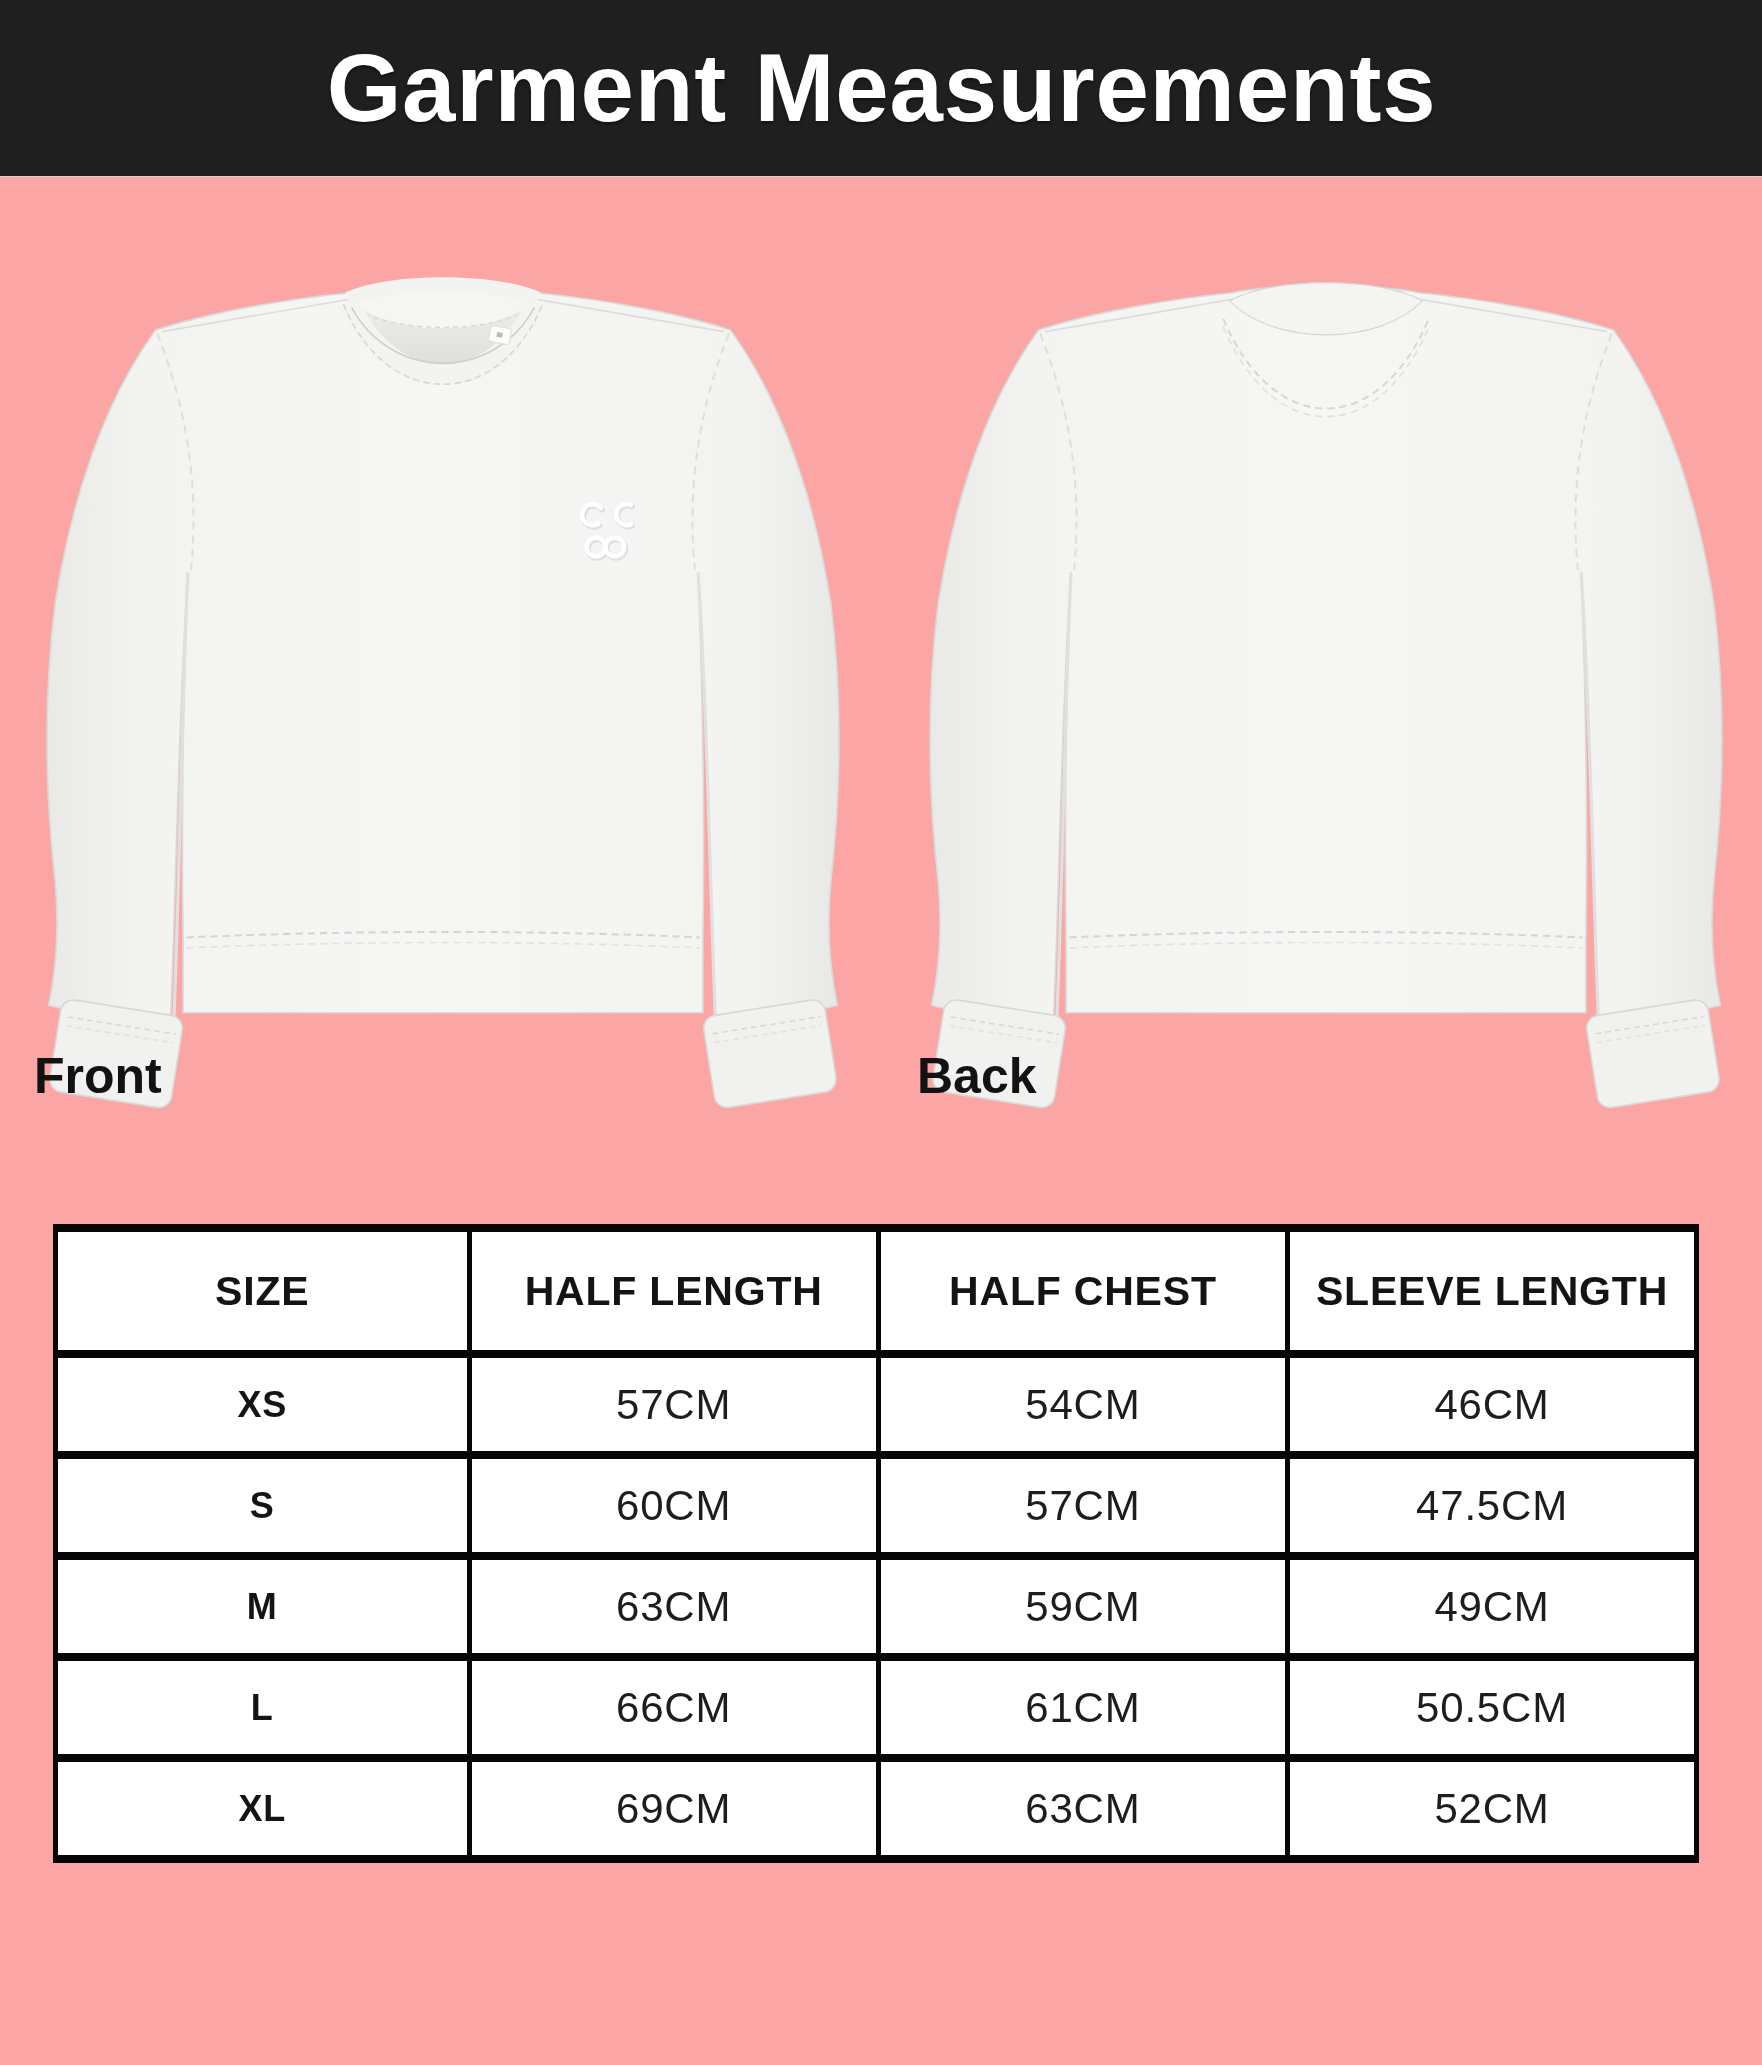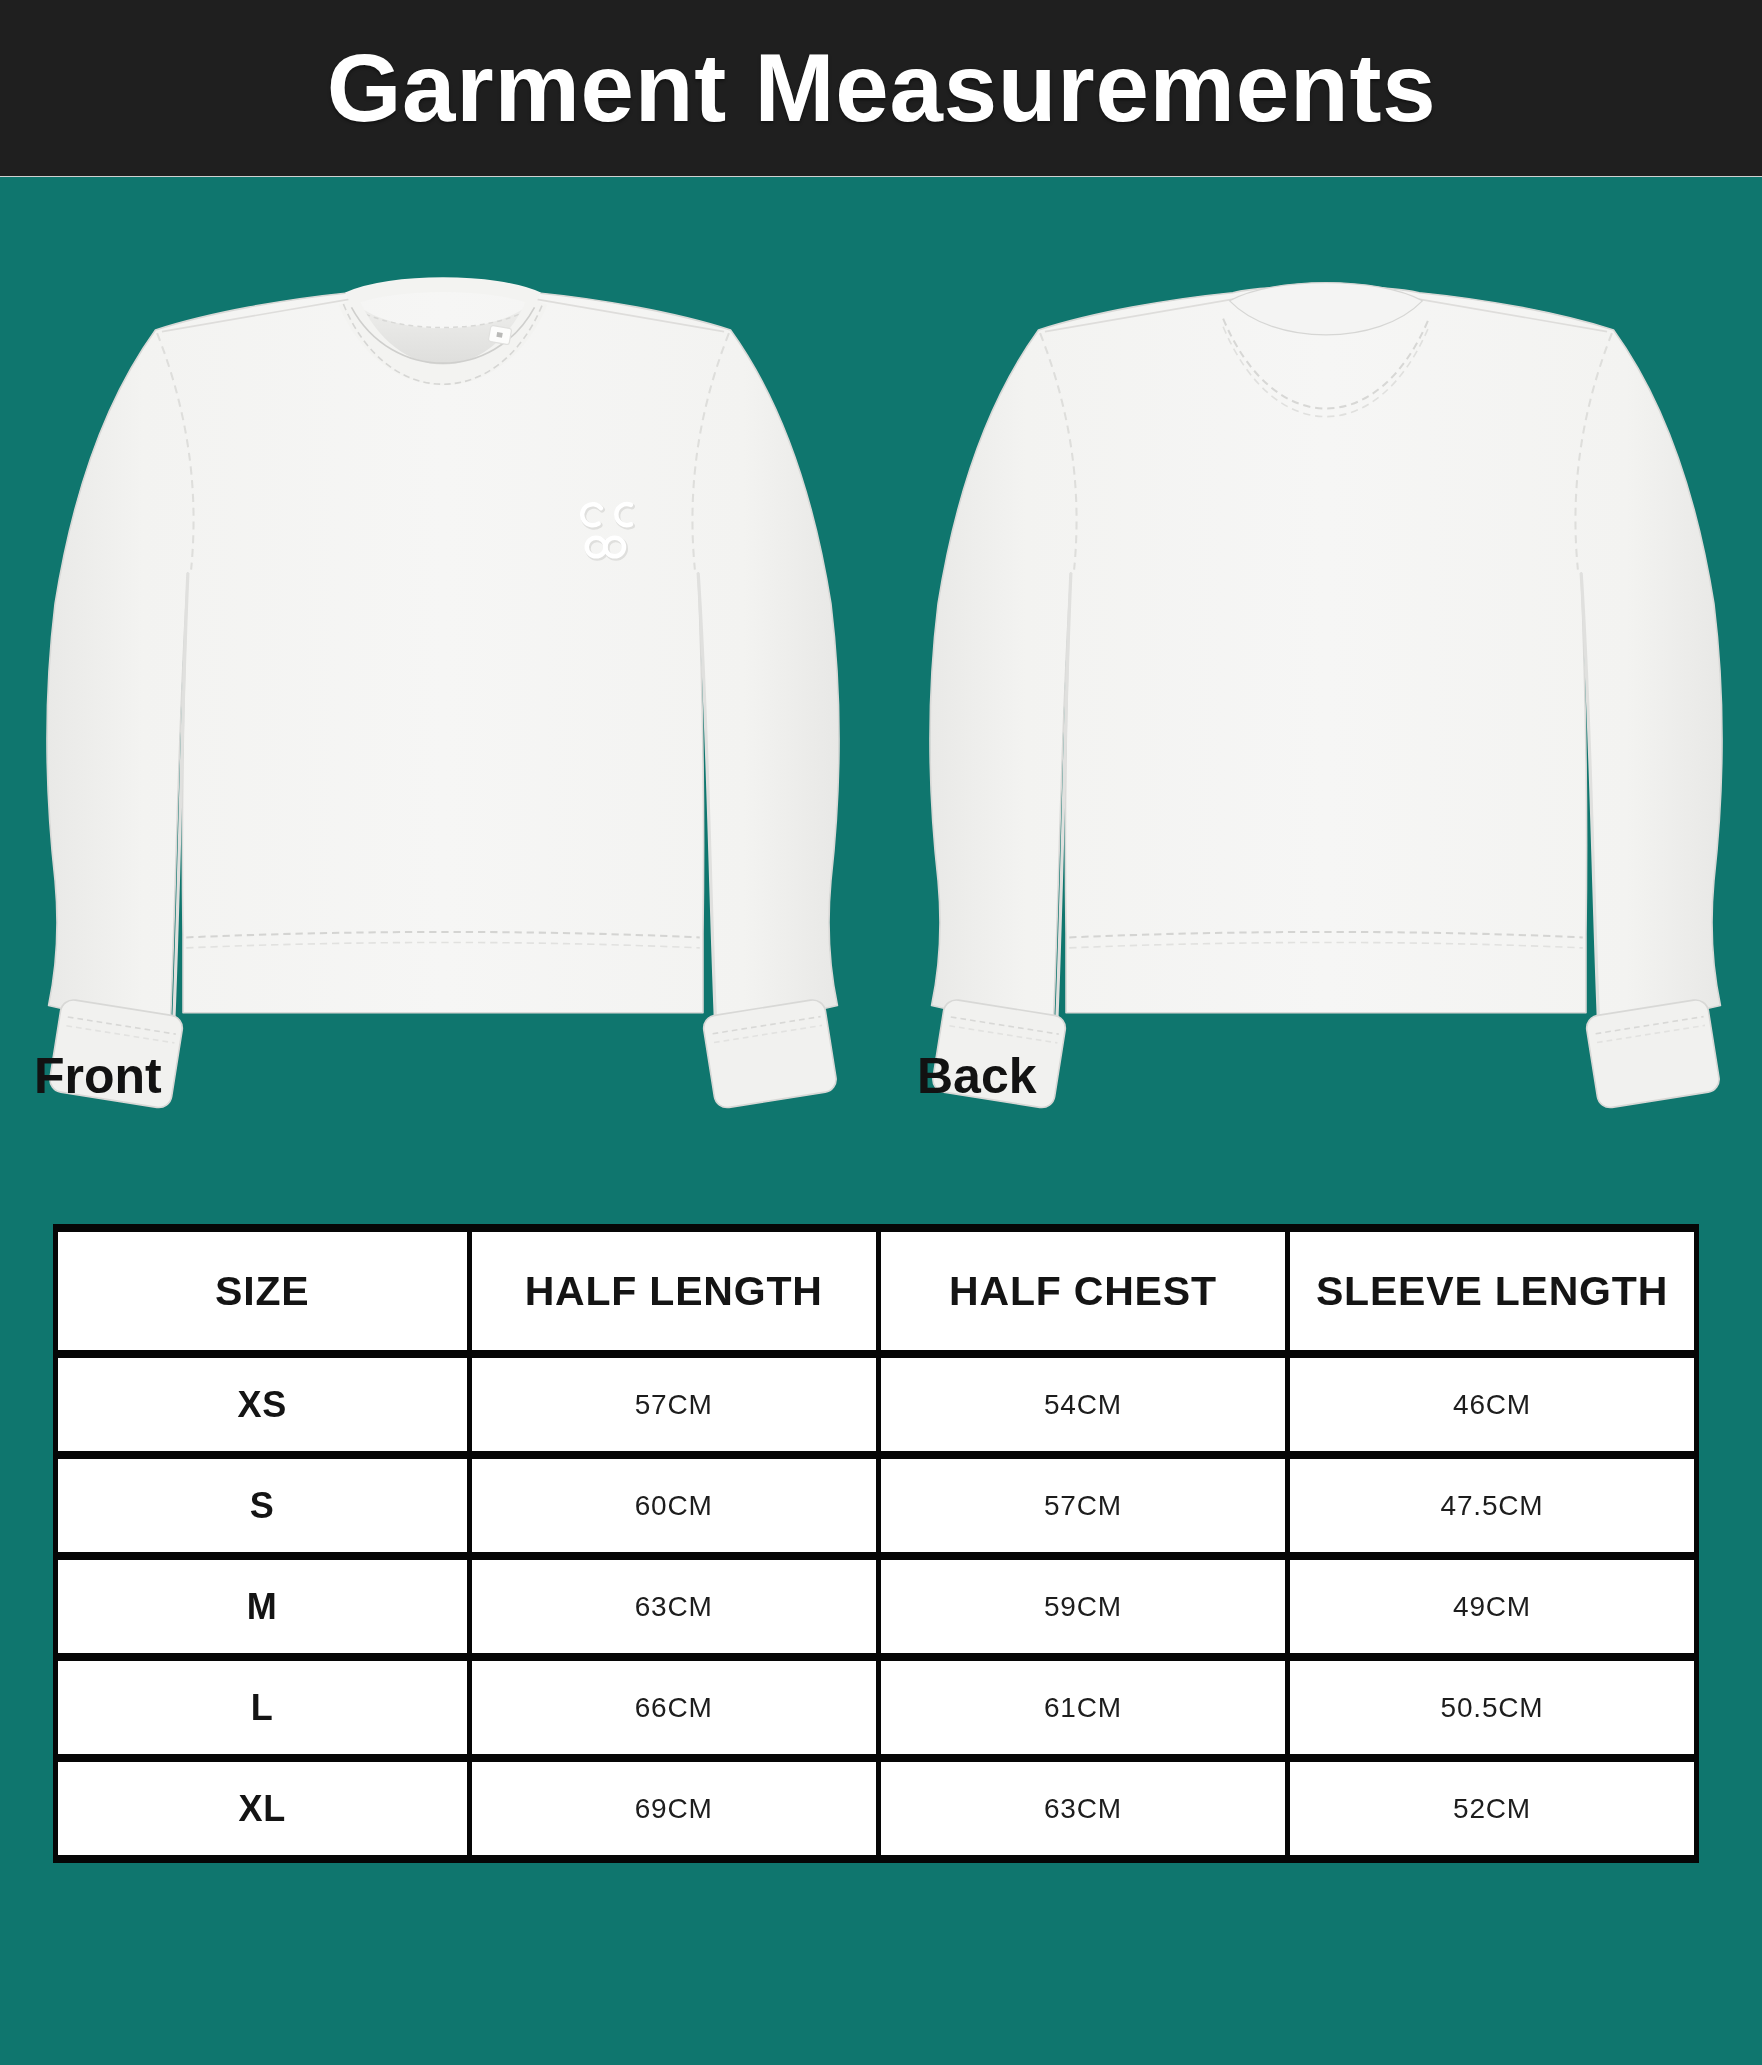--- a/index.html
+++ b/index.html
@@ -1,18 +1,18 @@
 <!DOCTYPE html>
 <html style="font-size:13px"><head>
 <meta charset="utf-8">
 <style>
   html, body { margin:0; padding:0; background:#ffffff; }
   body { width:1763px; height:2066px; font-family:"Liberation Sans", sans-serif; position:relative; overflow:hidden; }
 
-  .page { position:absolute; inset:0; background:#0f766e; }
+  .page { position:absolute; inset:0; background:#fca5a5; }
 
   
   .header-bar{
     position:absolute; left:0; top:0; width:1763px; height:176px;
     background:#1f1f1f; display:flex; align-items:center; justify-content:center;
     border-bottom:1.6px solid #d0d0d0;
   }
   .header-title{
     color:#ffffff; font-size:96px; font-weight:bold; letter-spacing:0.8px;
     text-shadow:0 2.4px 3.2px rgba(0,0,0,.45);
@@ -36,21 +36,21 @@
     position:absolute; left:53px; top:1224px; width:1646px;
     border-collapse:collapse; table-layout:fixed; background:#ffffff;padding-left:12px;
   }
   .size-table th, .size-table td{
     border:8px solid #060606; border-left-width:5.7px; border-right-width:5.7px;
     text-align:center; vertical-align:middle; padding:0; overflow:hidden; white-space:nowrap;
   }
   .size-table thead tr{ height:126px; }
   .size-table tbody tr{ height:101px; }
   .size-table th{ font-size:41px; font-weight:bold; letter-spacing:0.8px; color:#141414; }
-  .size-table td{ font-size:28px; font-weight:normal; letter-spacing:0.8px; color:#1d1d1d; }
+  .size-table td{ font-size:42px; font-weight:normal; letter-spacing:0.8px; color:#1d1d1d; }
   .size-table td.size-cell{ font-size:36px; font-weight:bold; color:#141414; }
 </style>
 </head>
 <body>
 
 <div class="page">
 
   <div class="header-bar">
     <div class="header-title">Garment Measurements</div>
   </div>

